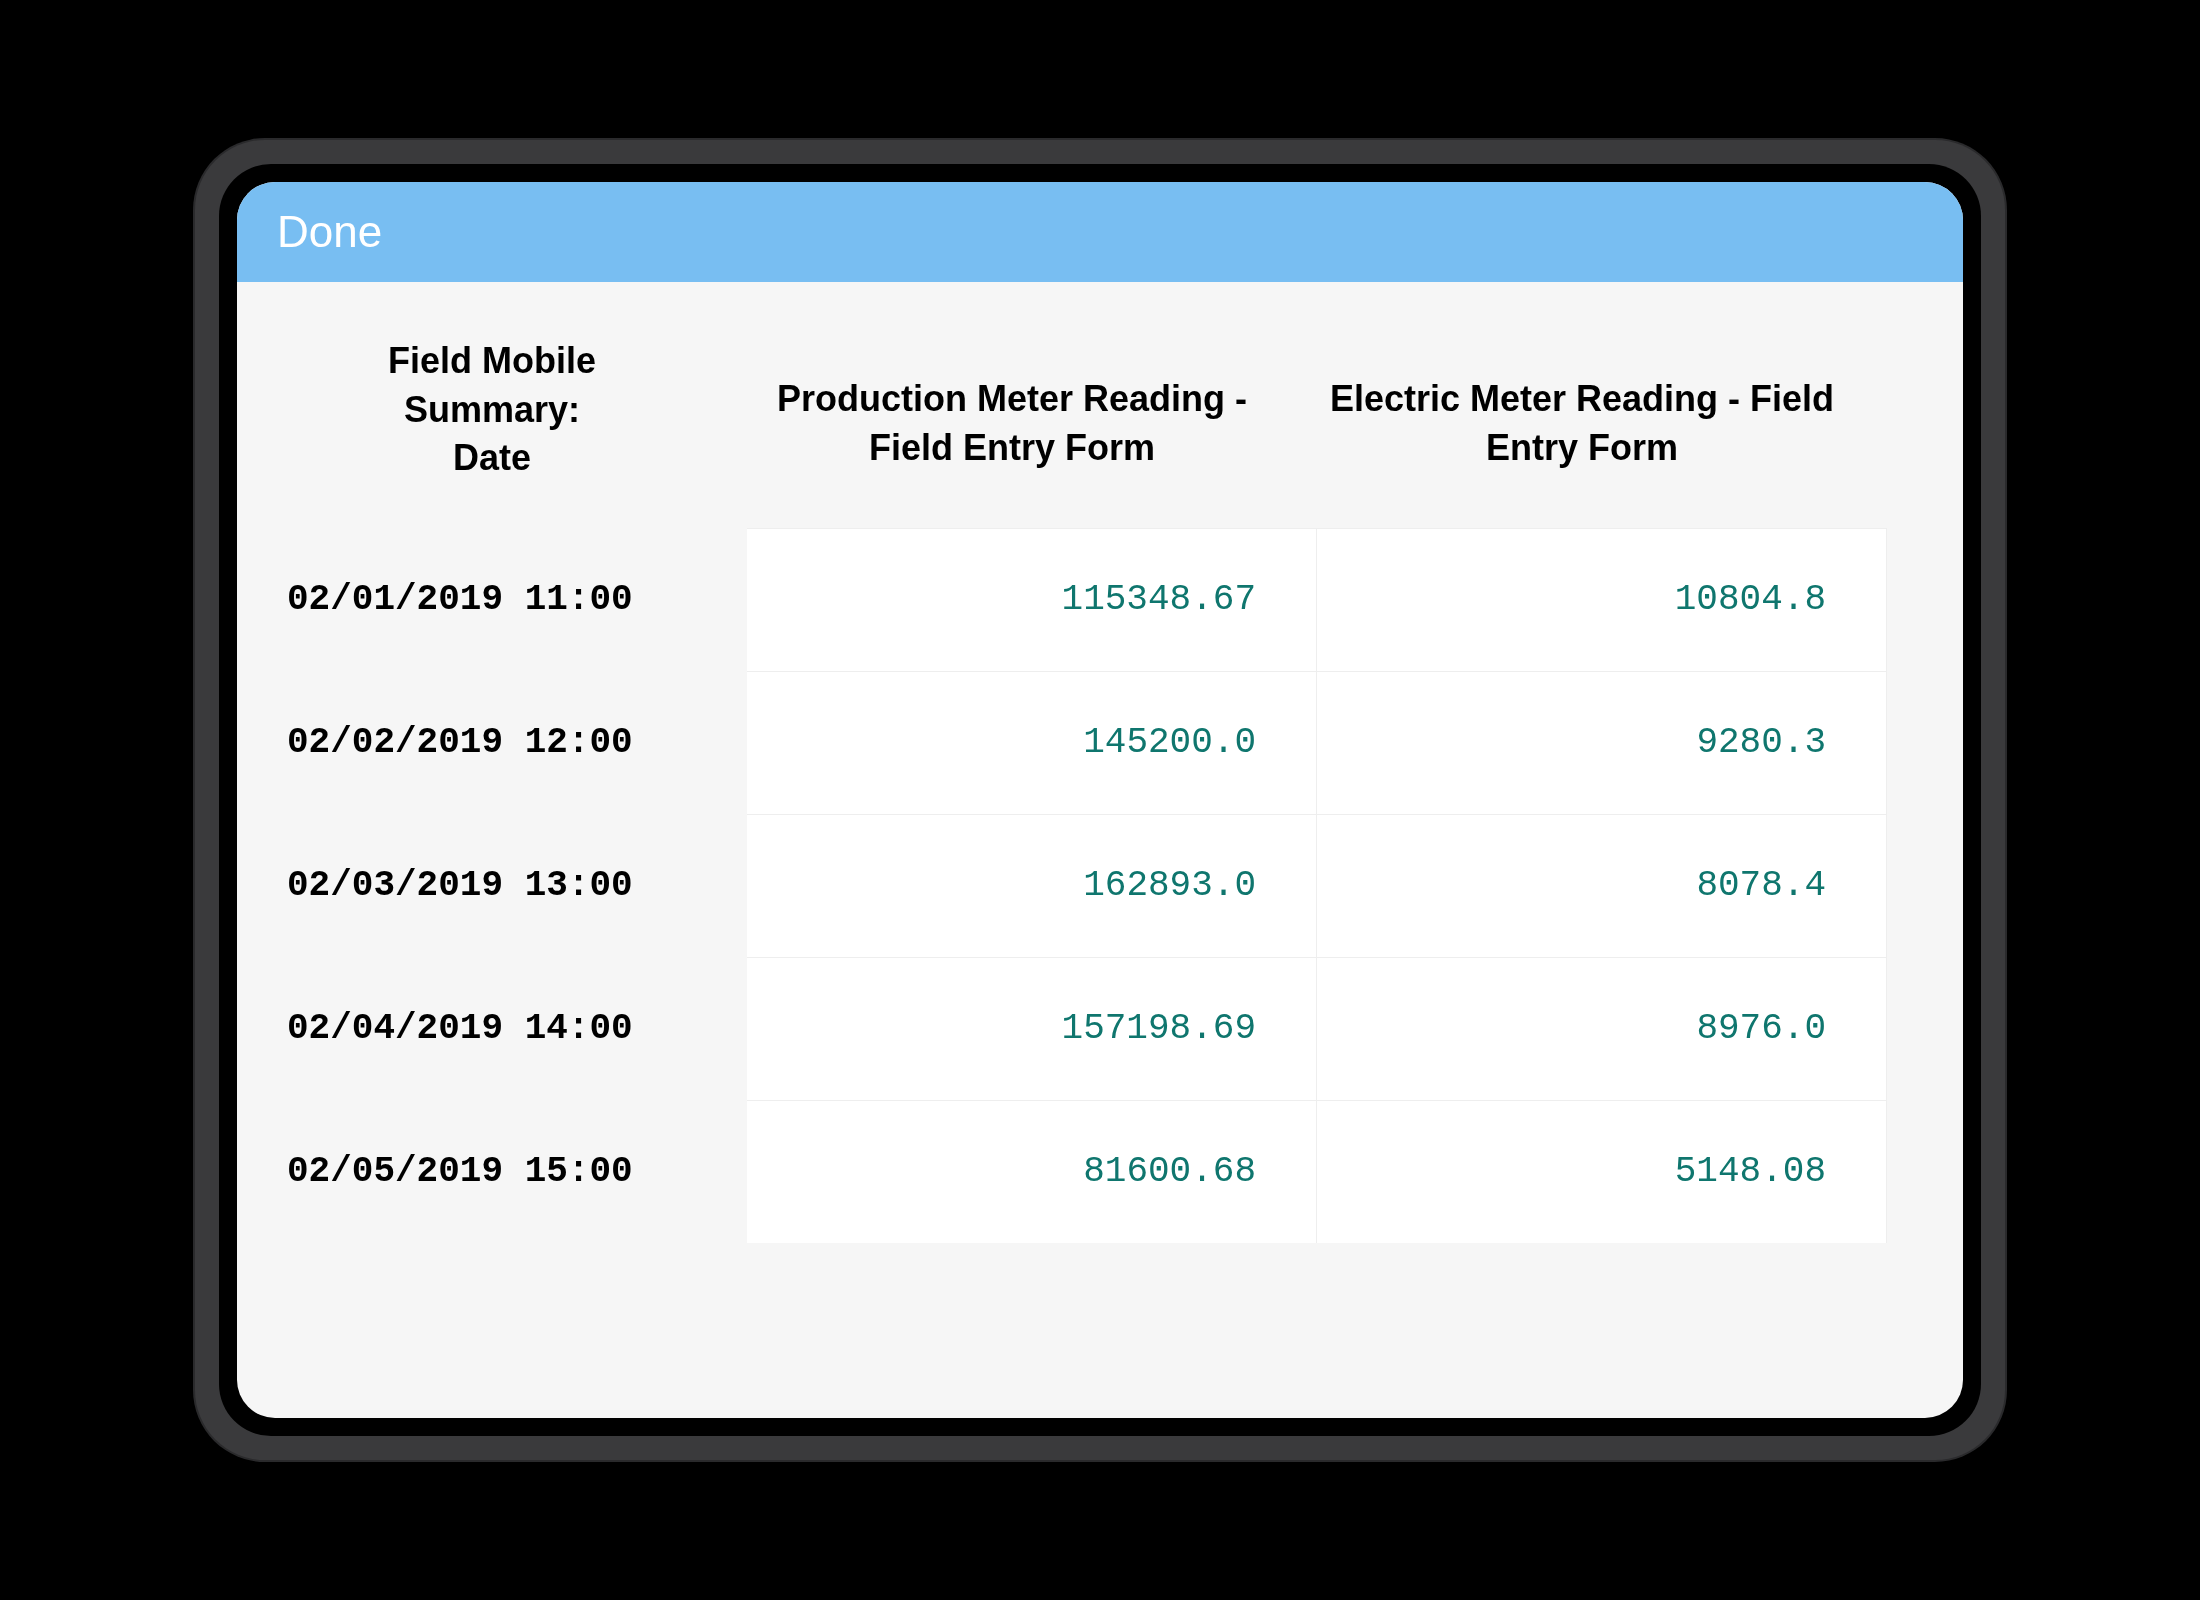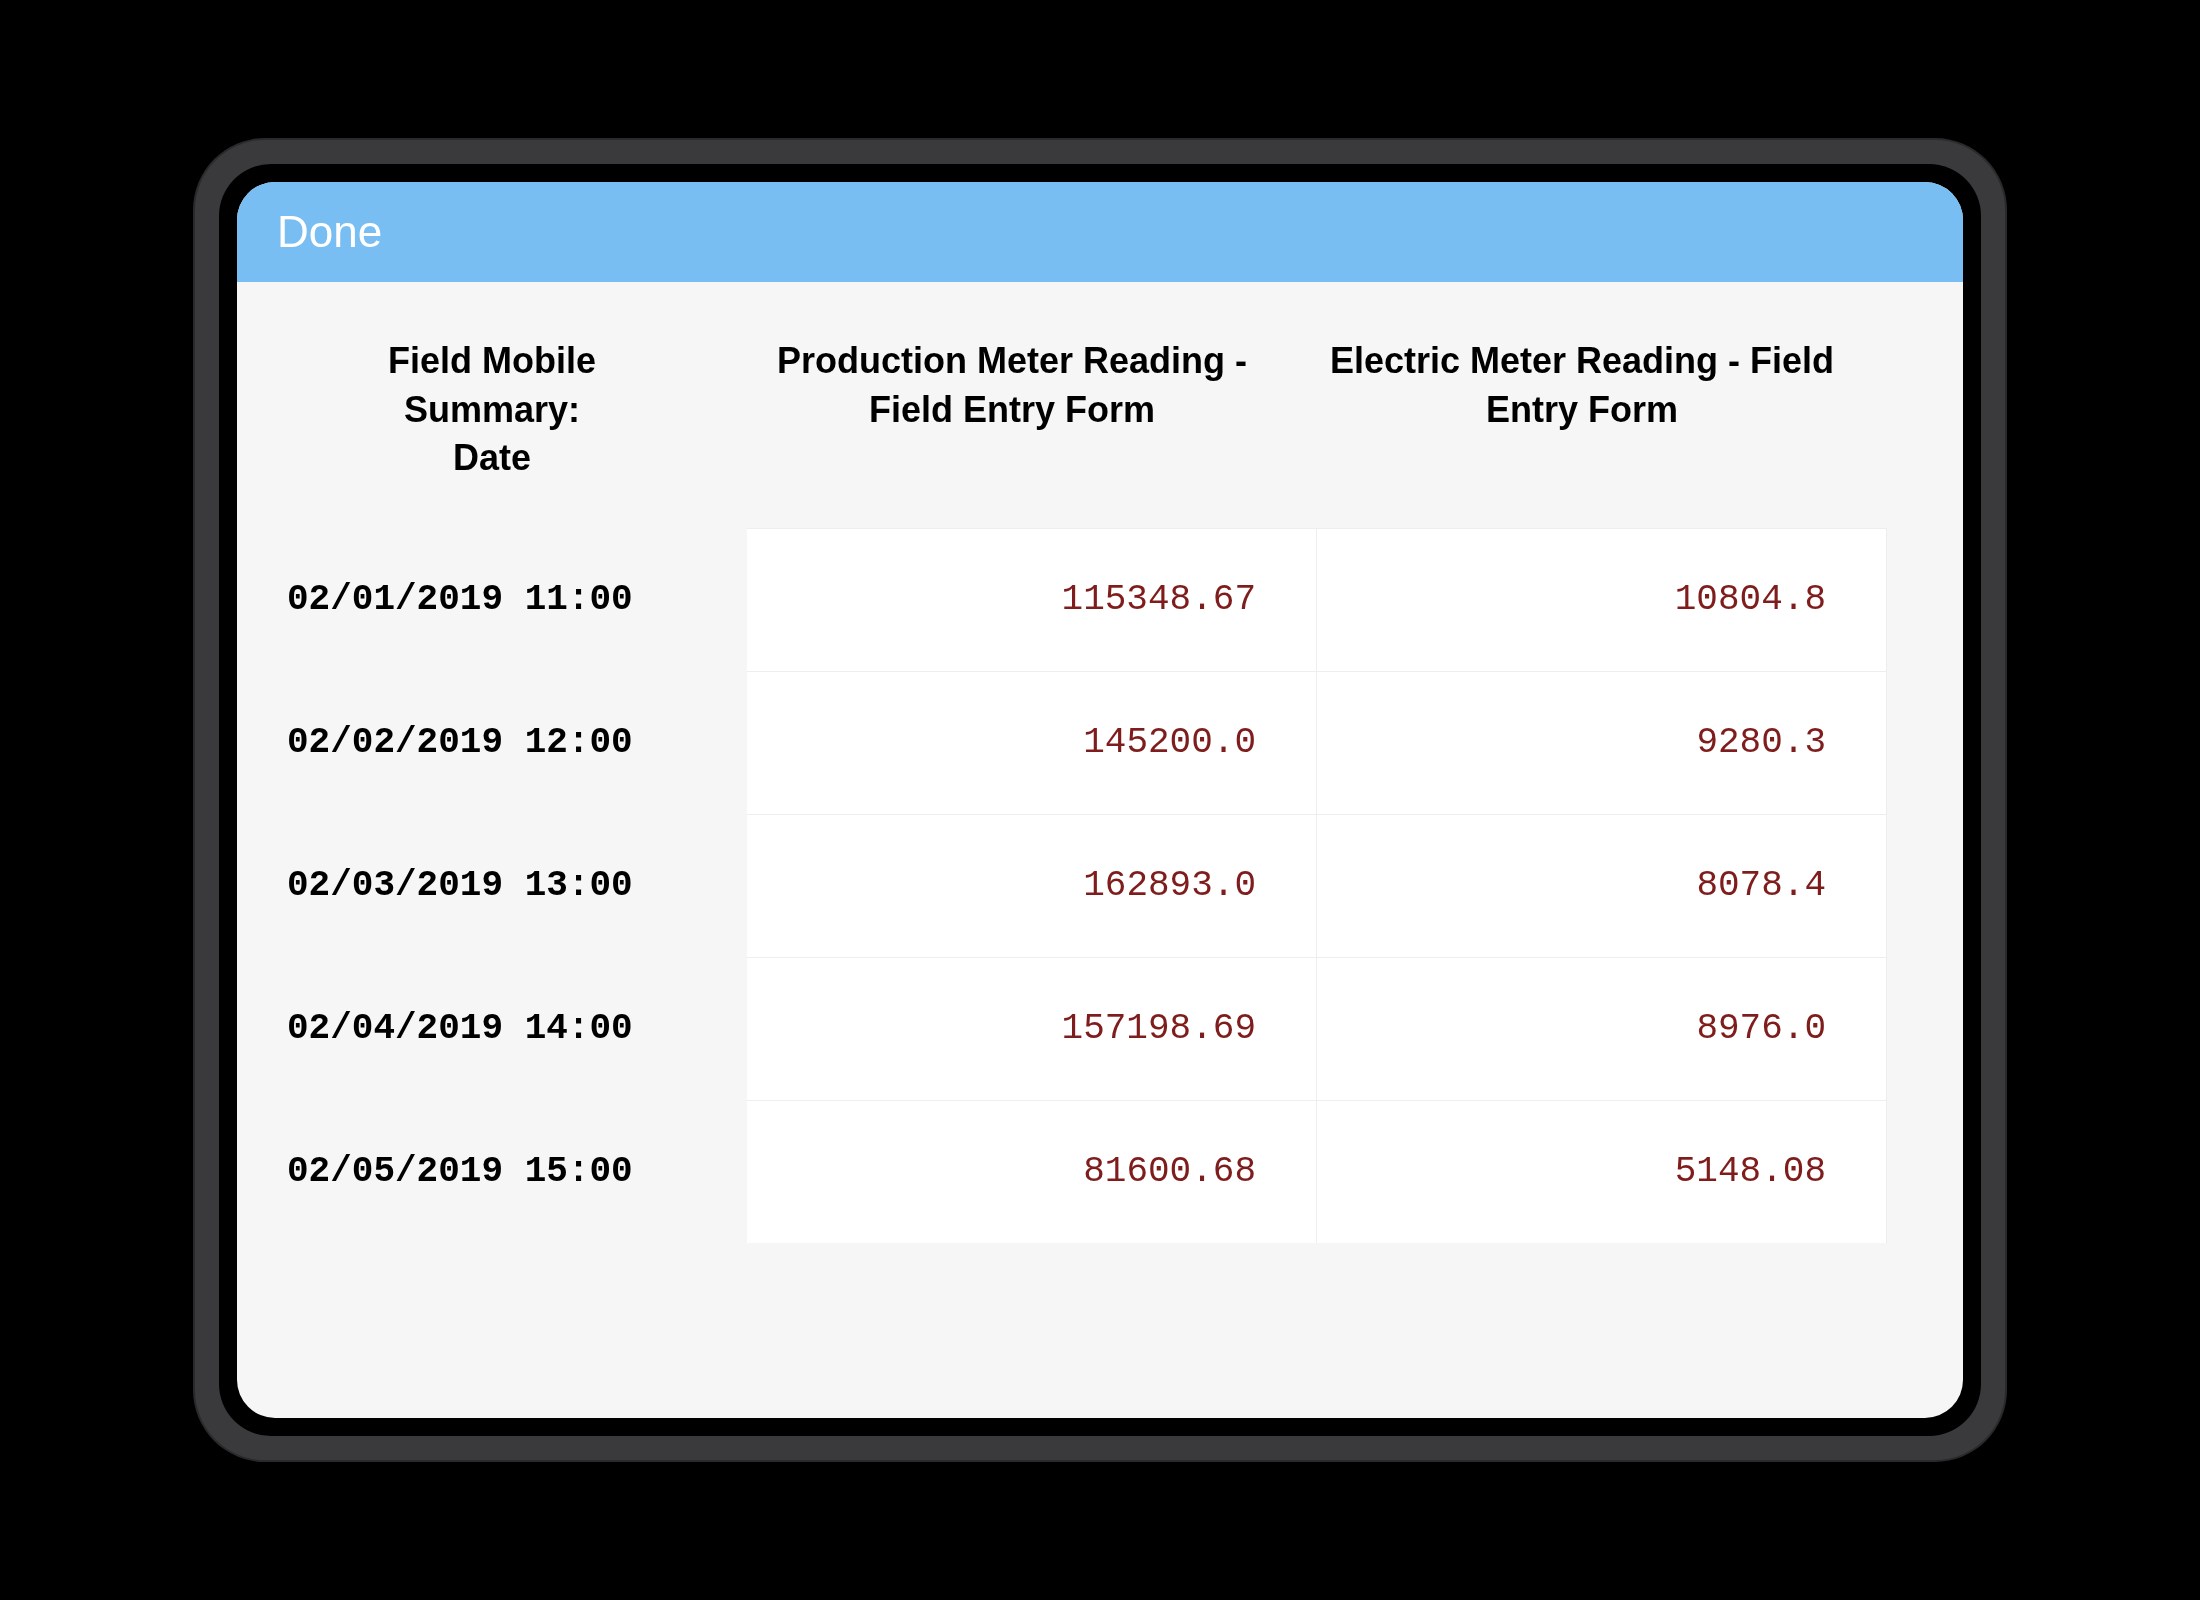--- a/index.html
+++ b/index.html
@@ -79,20 +79,21 @@
     }
     
     .col-date {
       width: 510px;
       padding: 0 30px;
     }
     
     .col-value {
       width: 570px;
       padding: 0 40px 0 0;
+      margin-top: 38px;
     }
     
     .header-cell {
       font-size: 36px;
       font-weight: 700;
       color: #000000;
       text-align: center;
       line-height: 1.35;
     }
     
@@ -117,21 +118,21 @@
       display: flex;
       align-items: center;
       background: #f6f6f6;
     }
     
     .value-cell {
       width: 570px;
       padding: 0 60px 0 0;
       font-size: 36px;
       font-weight: 400;
-      color: #7f1d1d;
+      color: #0f766e;
       display: flex;
       align-items: center;
       justify-content: flex-end;
       background: #ffffff;
       border-top: 1px solid #eeeeee;
       border-right: 1px solid #eeeeee;
     }
   </style>
 </head>
 <body>

